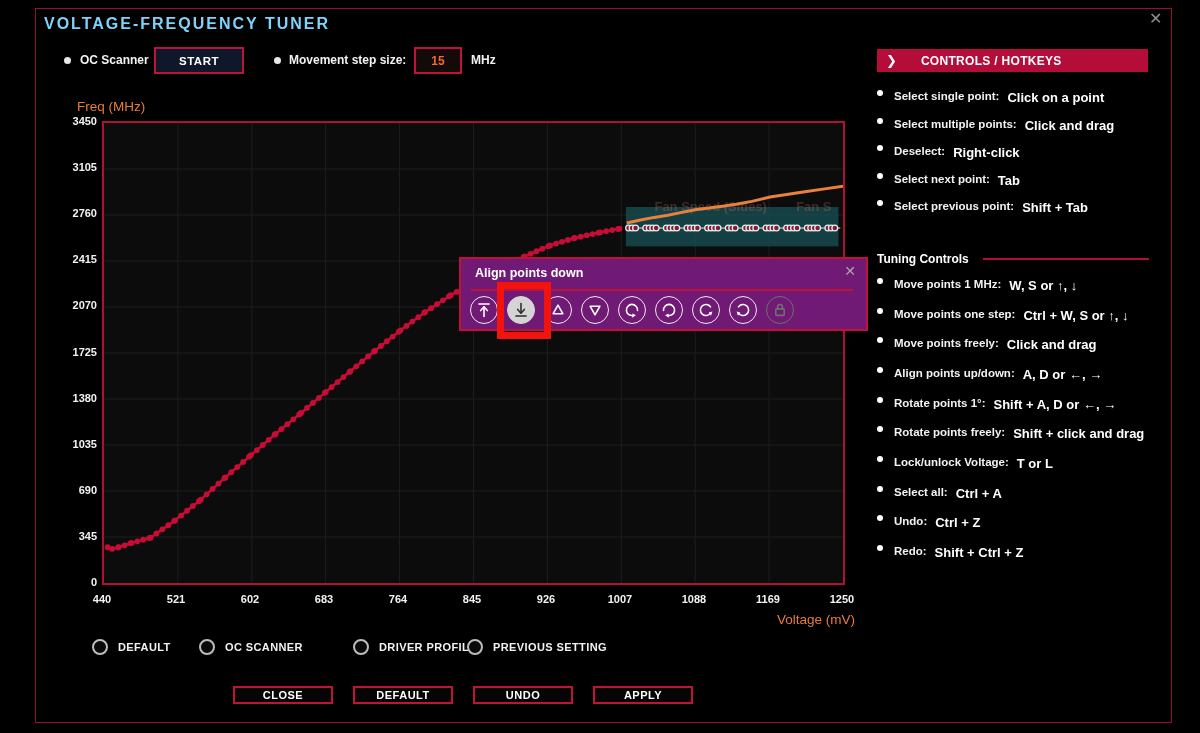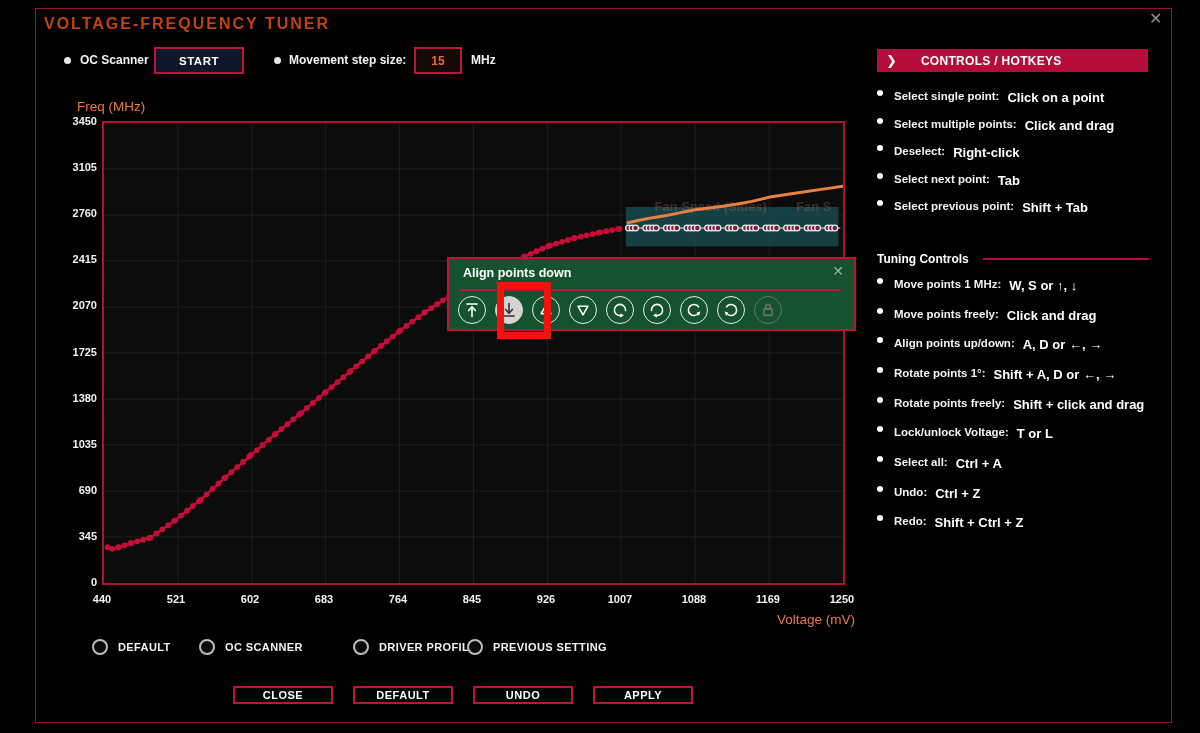--- a/index.html
+++ b/index.html
@@ -2,37 +2,37 @@
 <html><head>
 <meta charset="utf-8">
 <style>
   html,body{margin:0;padding:0;background:#000;}
   *{box-sizing:border-box;}
   .screen{position:relative;width:1200px;height:733px;background:#000;overflow:hidden;
           font-family:"Liberation Sans","DejaVu Sans",sans-serif;color:#fff;}
   .abs{position:absolute;}
 
   .win-border{left:35px;top:8px;width:1137px;height:715px;border:1px solid #9c0e31;}
-  .win-title{left:44px;top:15px;font-size:16px;font-weight:bold;letter-spacing:2px;color:#c2410c;}
+  .win-title{left:44px;top:15px;font-size:16px;font-weight:bold;letter-spacing:2px;color:#7dd3fc;}
   .win-close{left:1149px;top:9px;color:#8f8f8f;font-size:16px;font-weight:bold;cursor:default;}
 
   .bullet{width:7px;height:7px;border-radius:50%;background:#e8e8e8;}
   .top-lbl{font-size:12px;font-weight:bold;color:#f2f2f2;}
   .start-btn{left:154px;top:47px;width:90px;height:27px;background:#0f172a;border:2px solid #c11238;
              color:#fff;font-weight:bold;font-size:11.5px;letter-spacing:.5px;
              display:flex;align-items:center;justify-content:center;}
   .step-box{left:414px;top:47px;width:48px;height:27px;background:#150a0a;border:2px solid #c11238;
             color:#f0692e;font-weight:bold;font-size:12px;display:flex;align-items:center;justify-content:center;}
 
   .axis-title{color:#e87b3a;font-size:13.5px;}
   .plot{left:102px;top:121px;width:743px;height:464px;background:#0c0c0c;border:2px solid #ad1134;}
   .plot svg{display:block;width:100%;height:100%;}
   .tick{position:absolute;font-size:11px;font-weight:bold;color:#f2f2f2;}
 
-  .popup{left:447px;top:257px;width:409px;height:74px;background:#14532d;border:2px solid #c01236;z-index:20;text-decoration:underline;}
+  .popup{left:459px;top:257px;width:409px;height:74px;background:#701a75;border:2px solid #c01236;z-index:20;text-decoration:underline;}
   .popup-title{position:absolute;left:14px;top:7px;font-size:12.5px;font-weight:bold;color:#fff;}
   .popup-close{position:absolute;right:10px;top:4px;color:#a8a8a8;font-size:14px;font-weight:bold;}
   .popup-sep{position:absolute;left:10px;right:13px;top:30px;height:2px;background:#c01236;}
   .popup-btns{position:absolute;left:9px;top:37px;display:flex;gap:9px;}
   .tb-btn{width:28px;height:28px;border-radius:50%;border:1.5px solid #ececec;color:#fff;
           display:flex;align-items:center;justify-content:center;background:transparent;}
   .tb-btn svg{stroke:currentColor;fill:none;stroke-width:1.7;stroke-linecap:round;stroke-linejoin:round;}
   .tb-btn.active{background:#d4d4d4;border-color:#d4d4d4;color:#2e2e2e;}
   .tb-btn.disabled{border-color:#6f6f6f;color:#6f6f6f;}
   .annot{left:497px;top:282px;width:54px;height:57px;border:7px solid #f2120e;z-index:40;}
@@ -386,20 +386,25 @@
           <span class="hk-title">Tuning Controls</span>
           <span class="hk-rule"></span>
         </div>
         <div class="hk-item">
           <span class="hk-bullet"></span>
           <span class="hk-label">Move points 1 MHz:</span>
           <span class="hk-value">W, S or ↑, ↓</span>
         </div>
         <div class="hk-item">
           <span class="hk-bullet"></span>
+          <span class="hk-label">Move points one step:</span>
+          <span class="hk-value">Ctrl + W, S or ↑, ↓</span>
+        </div>
+        <div class="hk-item">
+          <span class="hk-bullet"></span>
           <span class="hk-label">Move points freely:</span>
           <span class="hk-value">Click and drag</span>
         </div>
         <div class="hk-item">
           <span class="hk-bullet"></span>
           <span class="hk-label">Align points up/down:</span>
           <span class="hk-value">A, D or ←, →</span>
         </div>
         <div class="hk-item">
           <span class="hk-bullet"></span>

